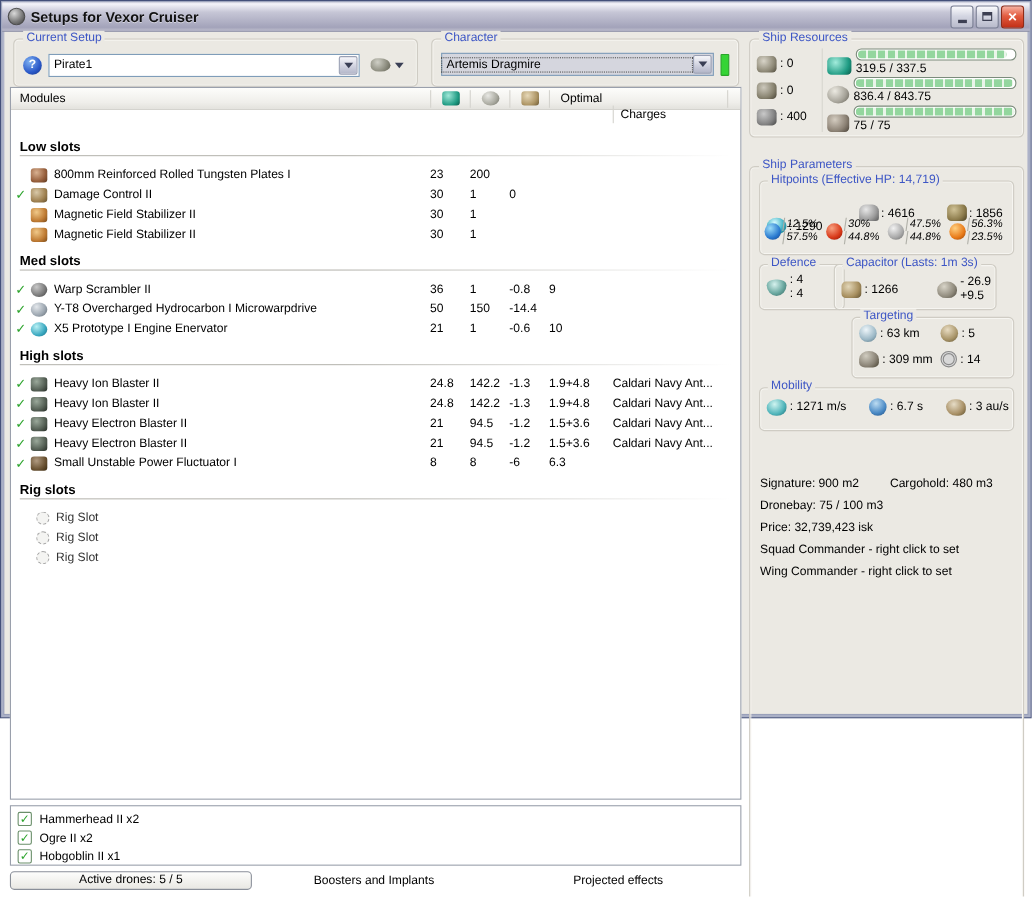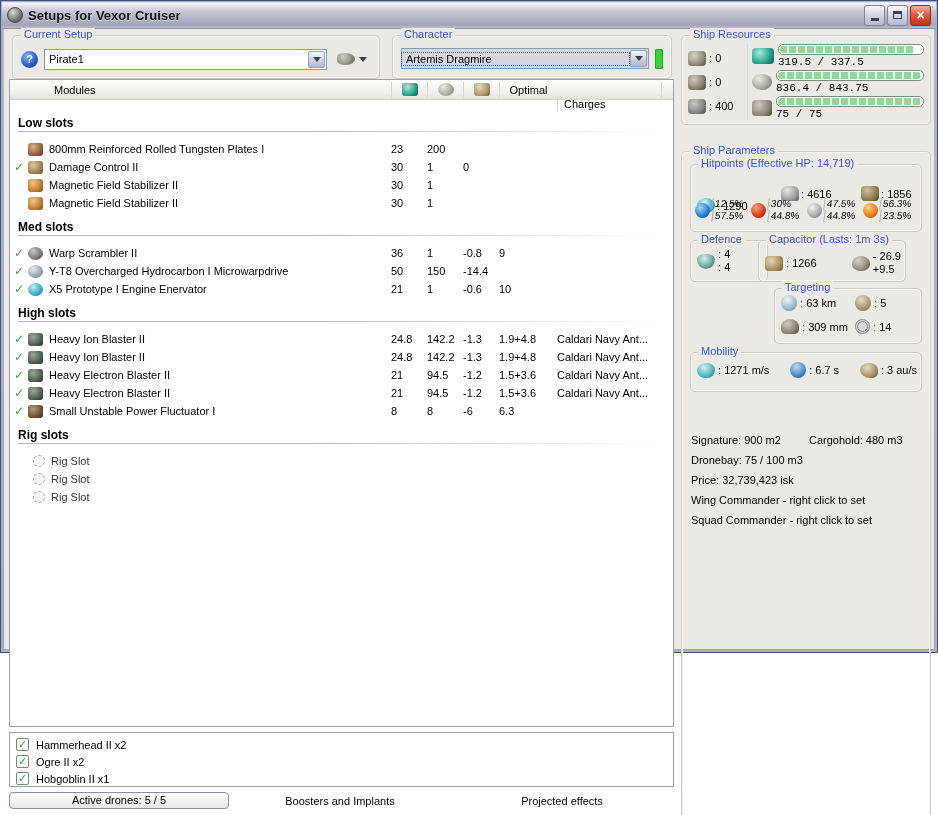--- a/index.html
+++ b/index.html
@@ -61,33 +61,33 @@
   .ship-glyph { width:18px; height:12px; border-radius:40% 60% 55% 45%;
     background:radial-gradient(circle at 35% 30%,#cfcfc6,#8b8b7d 60%,#5d5d50); }
   .green-bar { width:8px; height:20px; background:#35d435; border:1px solid #2aa42a; border-radius:1px; }
 
   
   .modules-panel { position:absolute; left:5px; top:50px; width:665px; height:648px;
     background:#fff; border:1px solid #9aa0ac; }
   .mod-header { height:20px; display:flex; align-items:center;
     background:linear-gradient(180deg,#fdfdfb,#efeeea 70%,#e3e2dd);
     border-bottom:1px solid #d4d3ce; font-size:11px; }
-  .h-name { flex:1; padding-left:8px;margin-left:36px; }
+  .h-name { flex:1; padding-left:8px; }
   .h-cell { border-left:1px solid #d4d3ce; height:16px; display:flex; align-items:center;
     justify-content:center; }
   .h-cpu,.h-pg,.h-cap { width:36px; }
   .h-opt { width:58px; }
   .h-chg { width:104px; justify-content:flex-start; padding-left:6px;margin-top:28px; }
   .h-stub { width:12px; border-left:1px solid #d4d3ce; height:16px; }
   .hicon { width:16px; height:13px; border-radius:3px; display:inline-block; }
   .hicon.cpu { background:radial-gradient(circle at 35% 30%,#9fe8d8,#1e9a82 65%,#0c5a4a); }
   .hicon.pg  { background:radial-gradient(circle at 35% 30%,#e8e8e4,#a8a89e 60%,#6a6a60); border-radius:50%; }
   .hicon.cap { background:radial-gradient(circle at 35% 30%,#e6d8b8,#b09868 60%,#6d5a34); }
 
-  .mod-body { padding-top:8px; }
+  .mod-body { padding-top:18px; }
   .sec-title { font-size:12px; font-weight:bold; margin:8px 0 2px 8px; position:relative; }
   .sec-title::after { content:""; position:absolute; left:0; right:8px; bottom:-2px; height:1px;
     background:linear-gradient(90deg,#b9b8b2,#b9b8b2 45%,rgba(185,184,178,0)); }
   .sec-gap { height:8px; }
 
   .mod-row { display:flex; align-items:center; height:18px; }
   .c-check { width:18px; flex:0 0 18px; text-align:center; }
   .tick::after { content:"\2713"; color:#2ea52e; font-weight:bold; font-size:12px; }
   .c-icon { width:15px; height:13px; flex:0 0 15px; border-radius:3px; margin-right:6px; }
   .icon-plate { background:radial-gradient(circle at 35% 30%,#d8b090,#975f3c 60%,#5c3820); }
@@ -120,21 +120,21 @@
     background:linear-gradient(180deg,#fdfdfc,#e9e8e3); text-align:center; line-height:15px; }
   .tab-lbl { width:222px; text-align:center; }
 
   
   .gb-res { left:677px; top:6px; width:250px; height:90px; }
   .res-wrap { position:absolute; left:6px; top:8px; right:6px; bottom:4px; display:flex; }
   .res-left { width:60px; border-right:1px solid #d8d6cf; display:flex; flex-direction:column;
     justify-content:space-between; padding:2px 0; }
   .res-left .ritem { display:flex; align-items:center; gap:3px; height:24px; }
   .res-right { flex:1; padding-left:4px; display:flex; flex-direction:column; justify-content:space-between; }
-  .res-bar-group { display:flex; align-items:center; gap:4px;font-family:Liberation Mono, monospace; }
+  .res-bar-group { display:flex; align-items:flex-end; gap:4px; }
   .res-bar-col { flex:1; }
   .bar { height:11px; border:1px solid #7c8c7c; border-radius:5px; background:#fff; padding:1px; }
   .bar-fill { height:7px; border-radius:4px;
     background:repeating-linear-gradient(90deg,#93d69e 0px,#93d69e 7px,#eaf5ea 7px,#eaf5ea 9px); }
   .bar-text { margin-top:1px; }
 
   .icn { display:inline-block; width:18px; height:15px; border-radius:4px; flex:0 0 auto; }
   .i-turret { background:radial-gradient(circle at 35% 30%,#d8d4c8,#8f8a78 60%,#4f4a3c); }
   .i-launcher { background:radial-gradient(circle at 35% 30%,#ccc8bc,#87826f 60%,#474234); }
   .i-calib { background:radial-gradient(circle at 35% 30%,#c9c9c9,#848484 60%,#454545); }
@@ -617,19 +617,19 @@
         </div>
       </div>
 
       <div class="info-block">
         <div class="info-row1">
           <span>Signature: 900 m2</span>
           <span>Cargohold: 480 m3</span>
         </div>
         <div>Dronebay: 75 / 100 m3</div>
         <div>Price: 32,739,423 isk</div>
+        <div>Squad Commander - right click to set</div>
         <div>Wing Commander - right click to set</div>
-        <div>Squad Commander - right click to set</div>
       </div>
     </div>
 
   </div>
 </div>
 
 </body></html>

